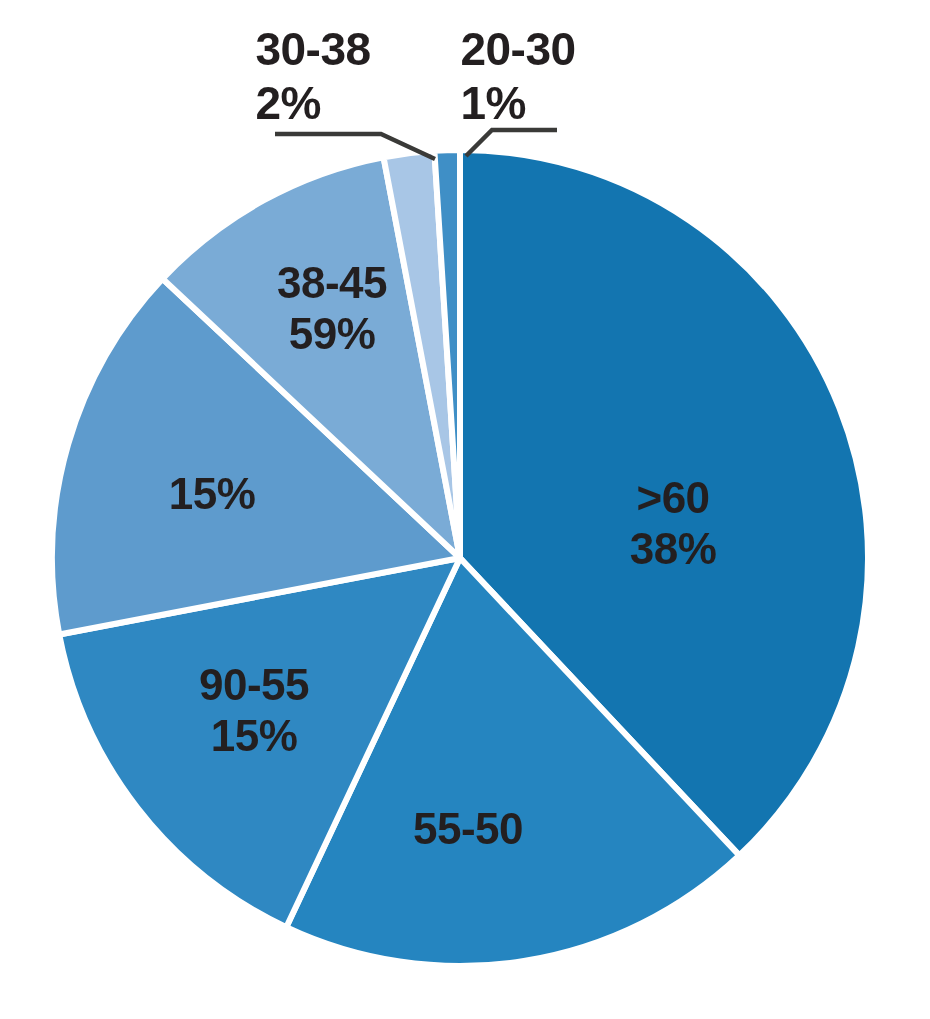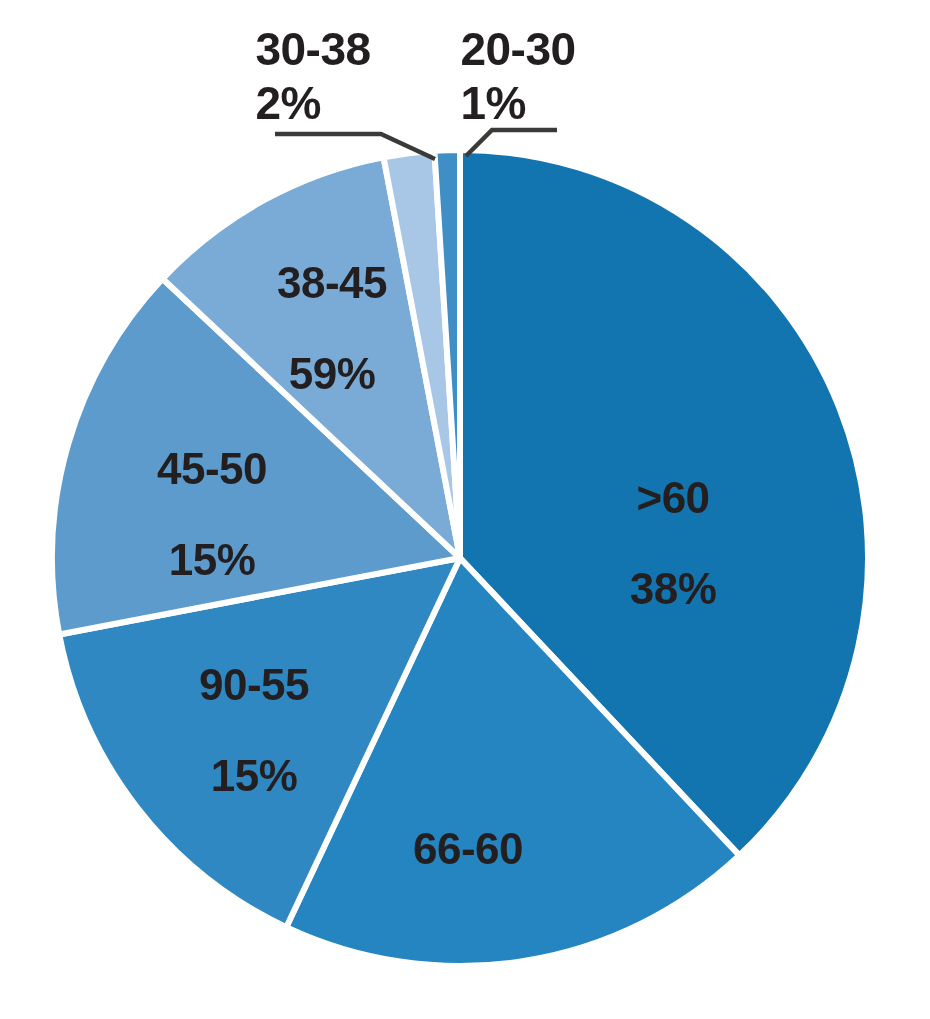--- a/index.html
+++ b/index.html
@@ -49,21 +49,20 @@
     font-weight: 700;
     line-height: 1.16;
     letter-spacing: -0.5px;
     white-space: nowrap;
     transform: translate(-50%, -50%);
     pointer-events: none;
   }
   .slice-label .lab-cat,
   .slice-label .lab-val {
     display: block;
-    margin-top: 40px;
   }
   .callout-label {
     position: absolute;
     text-align: left;
     color: #231f20;
     font-family: "Liberation Sans", sans-serif;
     font-size: 46px;
     font-weight: 700;
     line-height: 1.18;
     letter-spacing: -0.5px;
@@ -96,28 +95,27 @@
         <polyline points="557,130 492,130 466,156" class="leader-line"></polyline>
       </g>
   </svg>
 
   <div id="labels-layer">
       <div class="slice-label" style="left: 673px; top: 523px;">
         <span class="lab-cat">&gt;60</span>
         <span class="lab-val">38%</span>
       </div>
       <div class="slice-label" style="left: 468px; top: 829px;">
-        <span class="lab-cat">66-60</span>
+        <span class="lab-cat">55-50</span>
       </div>
       <div class="slice-label" style="left: 254px; top: 710px;">
         <span class="lab-cat">90-55</span>
         <span class="lab-val">15%</span>
       </div>
       <div class="slice-label" style="left: 212px; top: 494px;">
-        <span class="lab-cat">45-50</span>
         <span class="lab-val">15%</span>
       </div>
       <div class="slice-label" style="left: 332px; top: 308px;">
         <span class="lab-cat">38-45</span>
         <span class="lab-val">59%</span>
       </div>
       <div class="callout-label" style="left: 313px; top: 22px;">
         <span class="lab-cat">30-38</span>
         <span class="lab-val">2%</span>
       </div>

